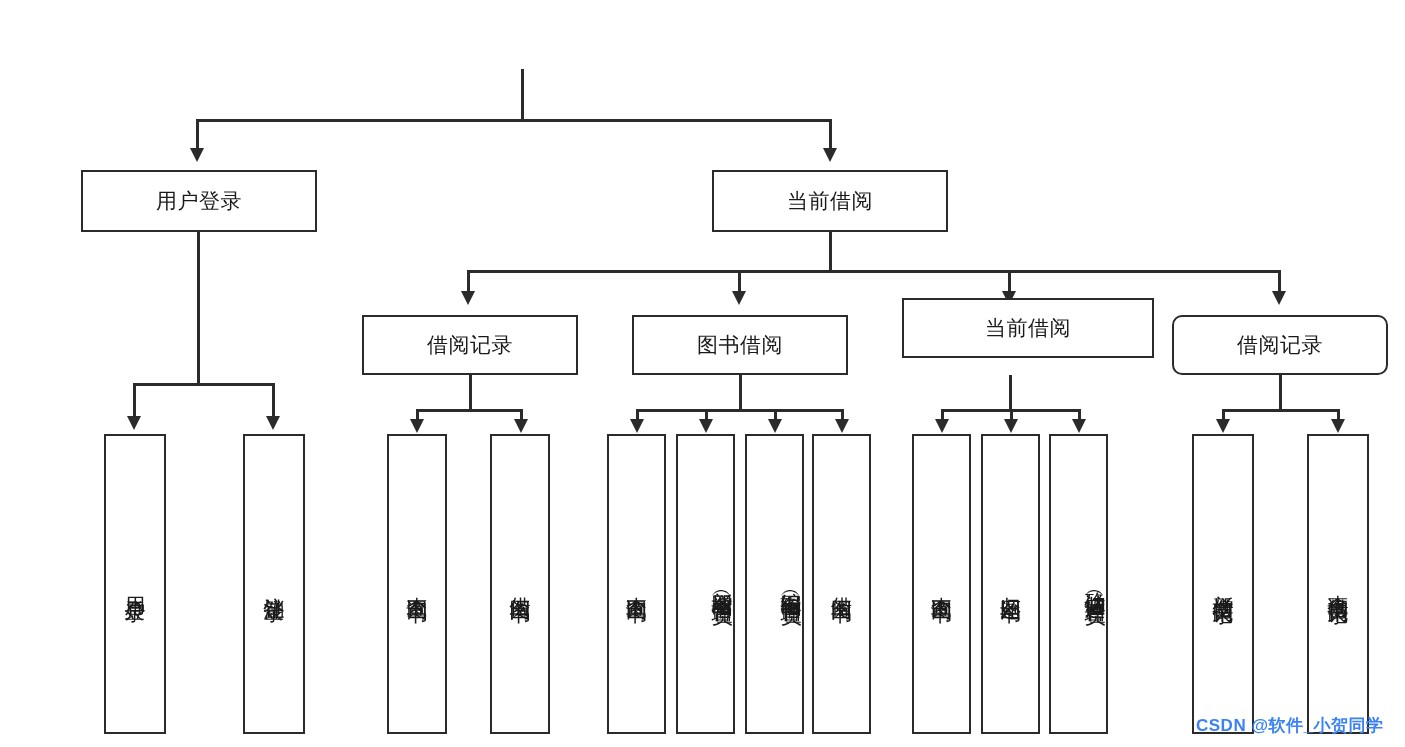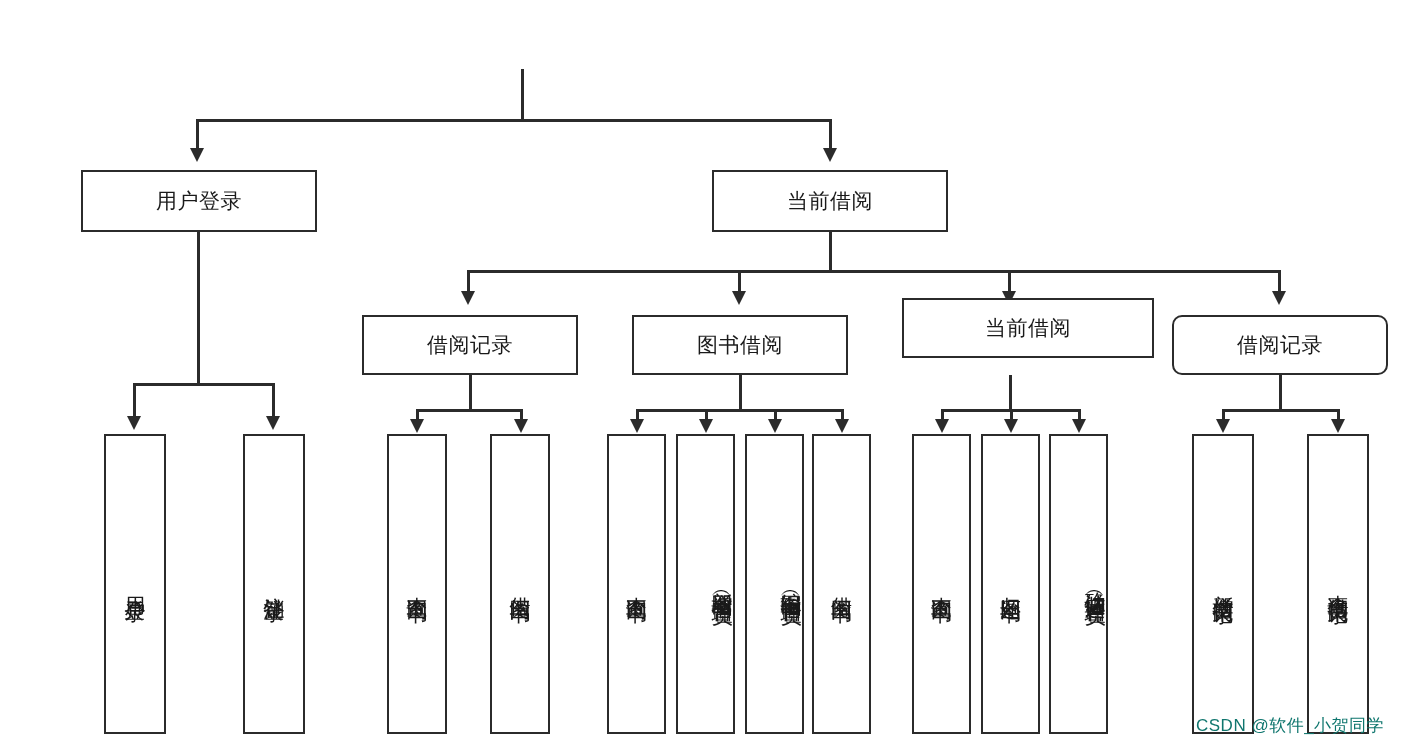--- a/index.html
+++ b/index.html
@@ -56,24 +56,25 @@
     border-left:7.5px solid transparent;
     border-right:7.5px solid transparent;
     border-top:14px solid #2b2b2b;
   }
   
   #watermark{
     position:absolute;
     left:1196px;
     top:714px;
     font-size:17px;
-    color:#0f766e;
+    color:#3b82f6;
     white-space:nowrap;
     letter-spacing:0.5px;
     pointer-events:none;
+    font-weight:bold;
   }
 </style>
 </head>
 <body>
 
 <div id="canvas">
 
 
   <div class="ln v" style="left:521px;top:69px;height:51px;"></div>
 

